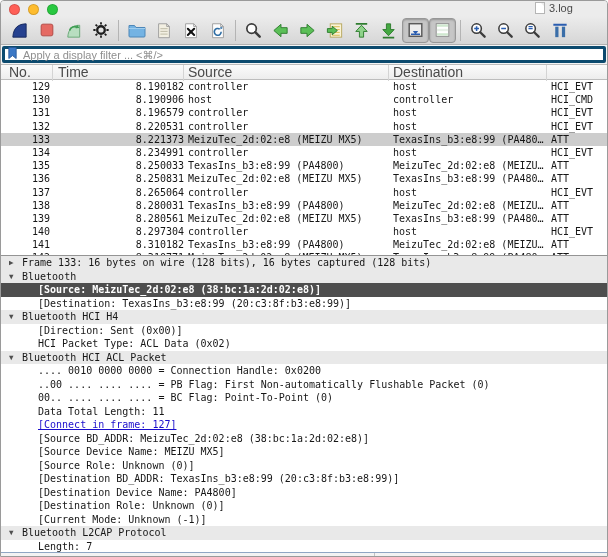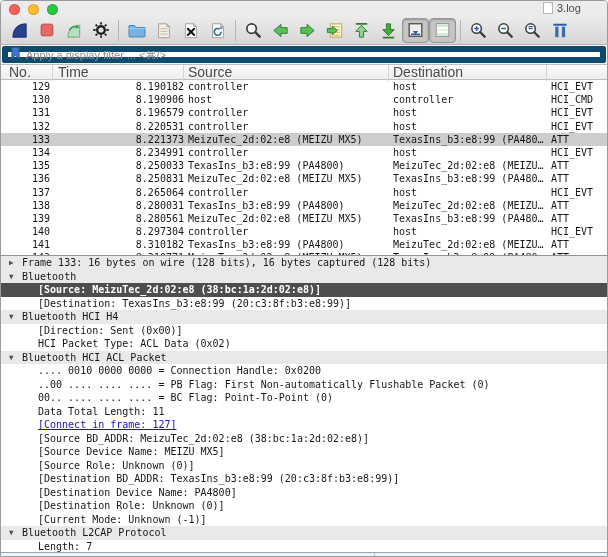--- a/index.html
+++ b/index.html
@@ -7,34 +7,34 @@
   body {
     font-family:"Liberation Sans", sans-serif;
     background:#fff; overflow:hidden; position:relative;
     border:1px solid #9a9a9a; border-radius:4px 4px 0 0;
   }
   
   .titlebar { height:15px; background:#ececec; position:relative; }
   .traffic { position:absolute; top:3px; left:8px; display:flex; gap:8px; }
   .light { width:11px; height:11px; border-radius:50%; border:0.5px solid rgba(0,0,0,.15); }
   .light.red { background:#ff5f57; } .light.yellow{ background:#febc2e; } .light.green{ background:#28c840; }
-  .win-title { position:absolute; top:1px; left:534px; font-size:11px; color:#4a4a4a; display:flex; align-items:center; gap:4px;margin-left:8px; }
+  .win-title { position:absolute; top:1px; left:534px; font-size:11px; color:#4a4a4a; display:flex; align-items:center; gap:4px; }
   .doc-glyph { width:10px; height:12px; background:#fff; border:1px solid #b5b5b5; position:relative; }
   .doc-glyph::after { content:""; position:absolute; right:0; top:0; border:2.5px solid; border-color:#d8d8d8 #ececec #d8d8d8 #d8d8d8; border-top-color:#ececec; width:0; height:0;
     border-width:0 3px 3px 0; border-style:solid; border-color:transparent #ececec transparent transparent; }
   
   .toolbar { height:29px; background:linear-gradient(#ececec,#d6d6d6); border-bottom:1px solid #b2b2b2;
     display:flex; align-items:center; padding-left:5px; }
   .tb-btn { width:27px; height:25px; display:flex; align-items:center; justify-content:center; flex:0 0 auto; }
   .tb-btn.pressed { background:#c6c6c6; border:1px solid #979797; border-radius:4px; box-shadow:inset 0 1px 2px rgba(0,0,0,.25); }
   .tb-sep { width:1px; height:21px; background:#b4b4b4; margin:0 4px; flex:0 0 auto; }
   .tb-btn svg { display:block; }
   
   .filterbar { height:20px; background:#f4f4f4; border-bottom:1px solid #bdbdbd; padding:1px; }
-  .filter-field { height:17px; background:#fff; border:6px solid #0c4a6e; border-radius:2px;
+  .filter-field { height:17px; background:#fff; border:3px solid #0c4a6e; border-radius:2px;
     display:flex; align-items:center; padding-left:2px; }
   .filter-input { flex:1; border:none; outline:none; font-family:"Liberation Sans",sans-serif;
     font-size:11px; color:#444; background:transparent; height:15px; padding-left:5px; }
   .filter-input::placeholder { color:#8f8f8f; opacity:1; }
   
   .pl-header { height:15px; display:grid; grid-template-columns:52px 131px 205px 158px 62px;
     background:linear-gradient(#fbfbfb,#ededed); border-bottom:1px solid #bdbdbd;
     font-size:14px; color:#4a4a4a; line-height:14px; }
   .pl-header span { border-right:1px solid #d4d4d4; overflow:hidden; white-space:nowrap; }
   .h-no{ padding-left:8px; } .h-time{ padding-left:5px; } .h-src{ padding-left:4px; }

